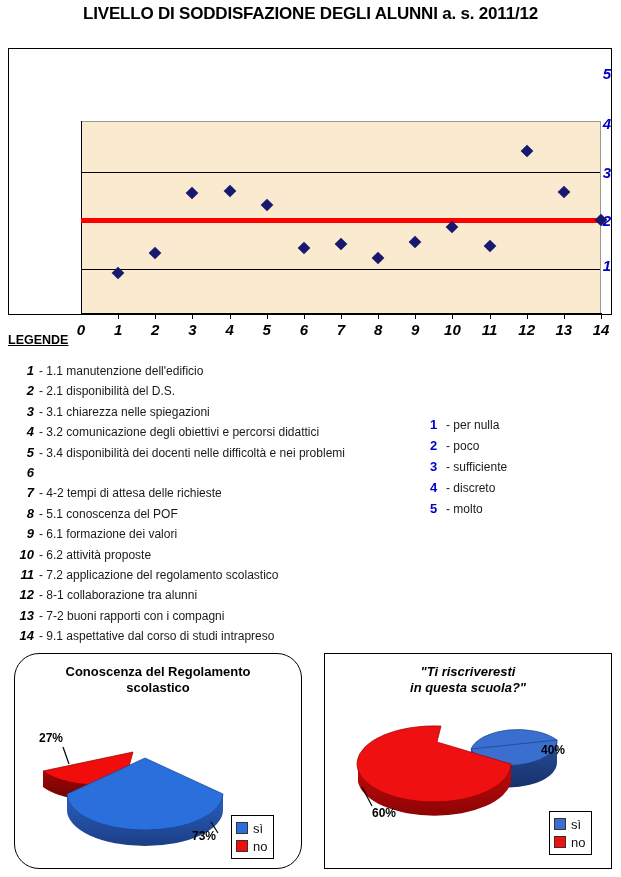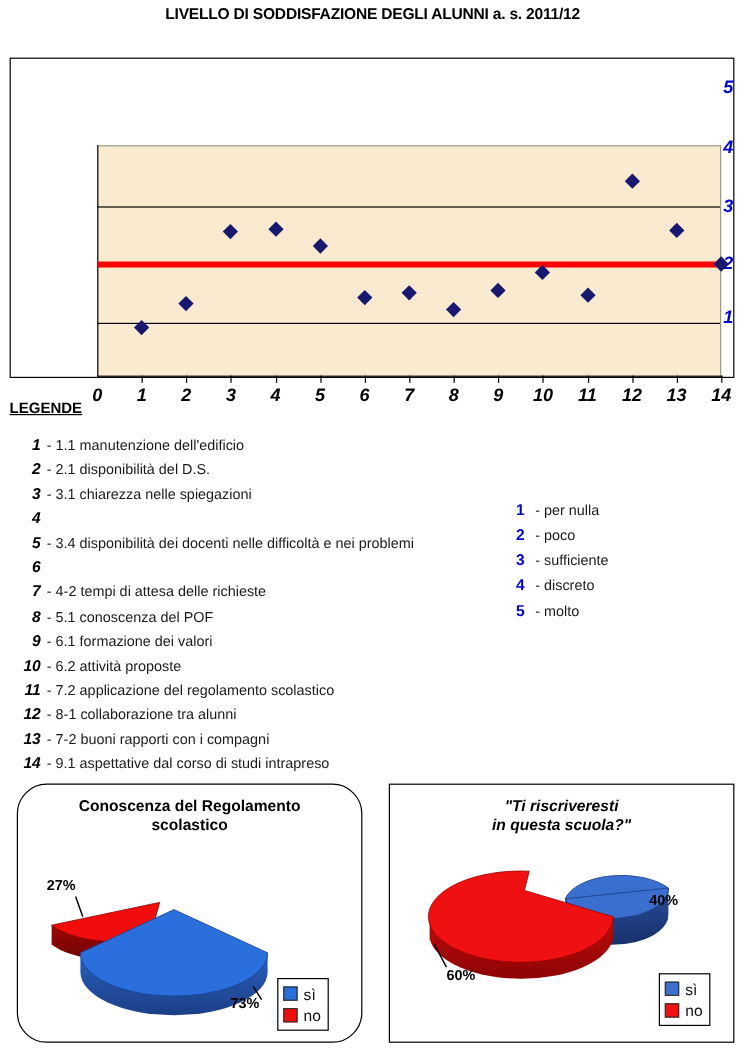--- a/index.html
+++ b/index.html
@@ -14,21 +14,21 @@
     font-family: "Liberation Sans", sans-serif;
     overflow: hidden;
   }
 
   
   #page-title {
     position: absolute;
     left: 0; top: 4px;
     width: 621px;
     text-align: center;
-    font-size: 13px;
+    font-size: 17px;
     font-weight: bold;
     color: #000000;
     letter-spacing: -0.2px;
   }
 
   
   #scatter-frame {
     position: absolute;
     left: 8px; top: 48px;
     width: 604px; height: 267px;
@@ -294,20 +294,21 @@
       <div class="legend-row">
         <span class="legend-num">2</span>
         <span class="legend-text">- 2.1 disponibilità del D.S.</span>
       </div>
       <div class="legend-row">
         <span class="legend-num">3</span>
         <span class="legend-text">- 3.1 chiarezza nelle spiegazioni</span>
       </div>
       <div class="legend-row">
         <span class="legend-num">4</span>
+        <span class="legend-text">- 3.2 comunicazione degli obiettivi e percorsi didattici</span>
       </div>
       <div class="legend-row">
         <span class="legend-num">5</span>
         <span class="legend-text">- 3.4 disponibilità dei docenti nelle difficoltà e nei problemi</span>
       </div>
       <div class="legend-row">
         <span class="legend-num">6</span>
       </div>
       <div class="legend-row">
         <span class="legend-num">7</span>

